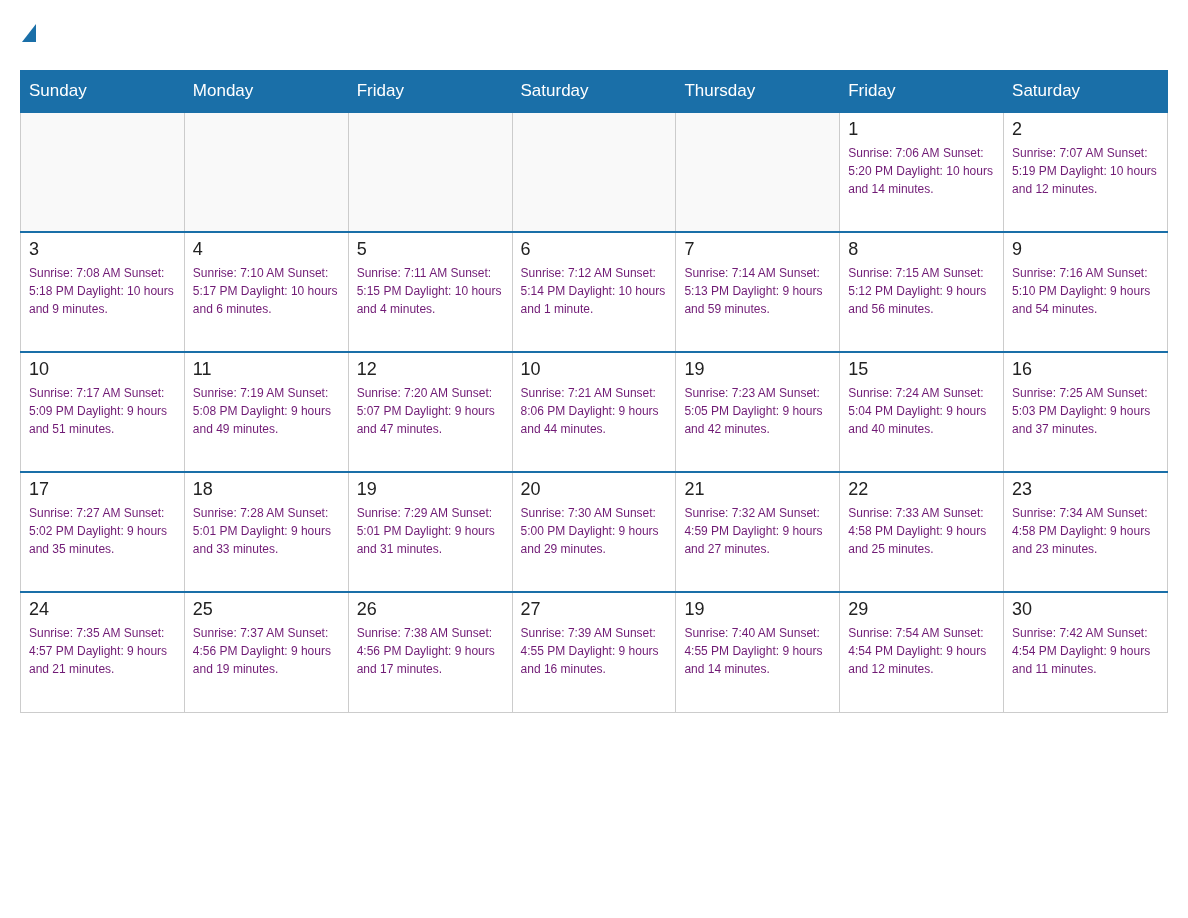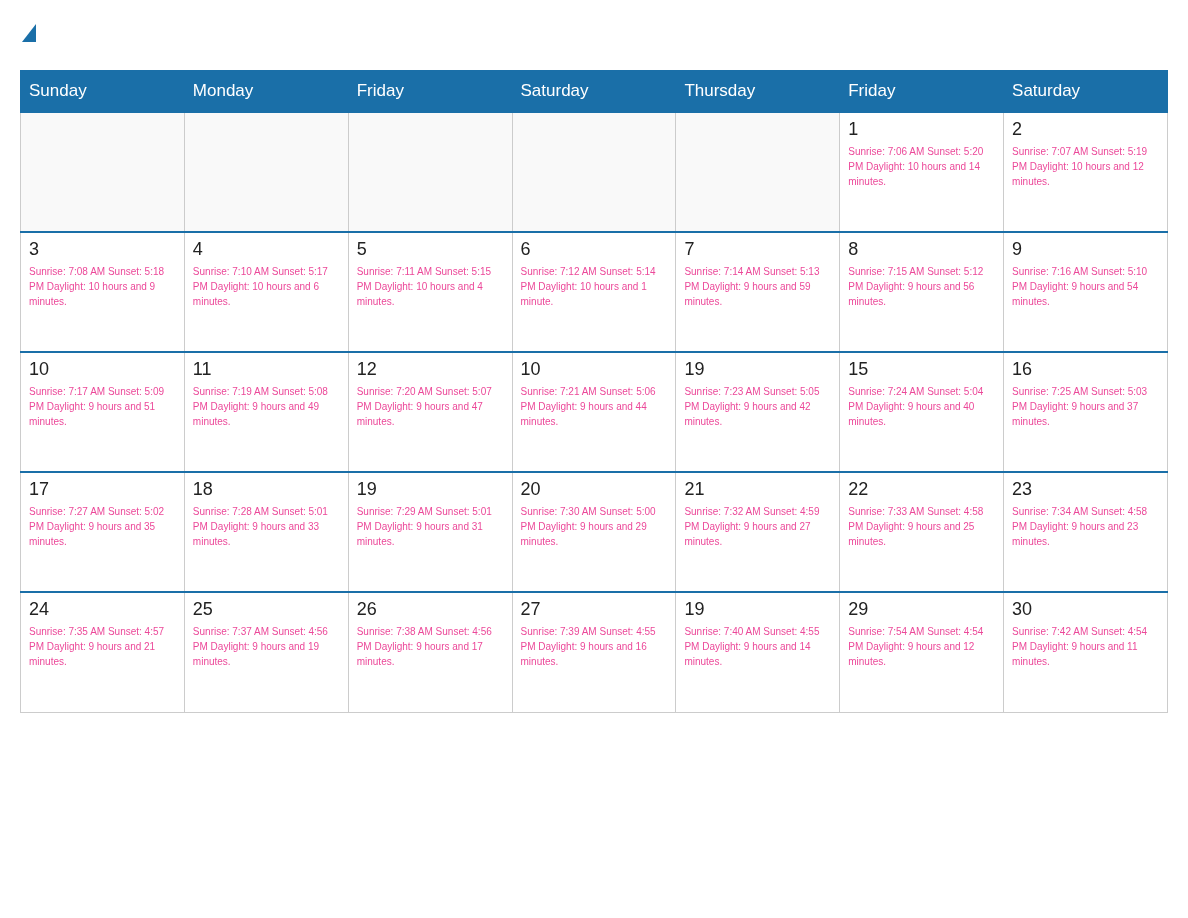--- a/index.html
+++ b/index.html
@@ -80,22 +80,22 @@
       min-height: 120px;
       height: 120px;
     }
     .day-number {
       font-size: 18px;
       color: #222;
       font-weight: normal;
       margin-bottom: 4px;
     }
     .day-info {
-      font-size: 10px;
-      color: #ec4899;
+      font-size: 12px;
+      color: #701a75;
       line-height: 1.5;
     }
     .empty-cell {
       background: #f9f9f9;
     }
     .week-row td {
       border-top: 2px solid #1a6fa8;
     }
   </style>
 </head>
@@ -206,21 +206,21 @@
         </td>
         <td>
           <div class="day-number">12</div>
           <div class="day-info">Sunrise: 7:20 AM
 Sunset: 5:07 PM
 Daylight: 9 hours and 47 minutes.</div>
         </td>
         <td>
           <div class="day-number">10</div>
           <div class="day-info">Sunrise: 7:21 AM
-Sunset: 5:06 PM
+Sunset: 8:06 PM
 Daylight: 9 hours and 44 minutes.</div>
         </td>
         <td>
           <div class="day-number">19</div>
           <div class="day-info">Sunrise: 7:23 AM
 Sunset: 5:05 PM
 Daylight: 9 hours and 42 minutes.</div>
         </td>
         <td>
           <div class="day-number">15</div>

